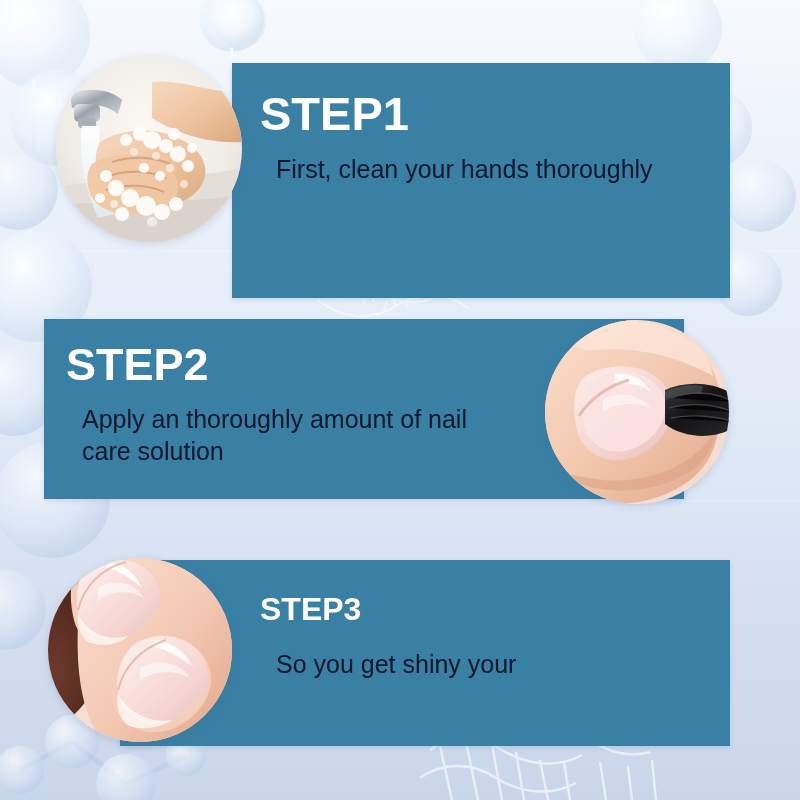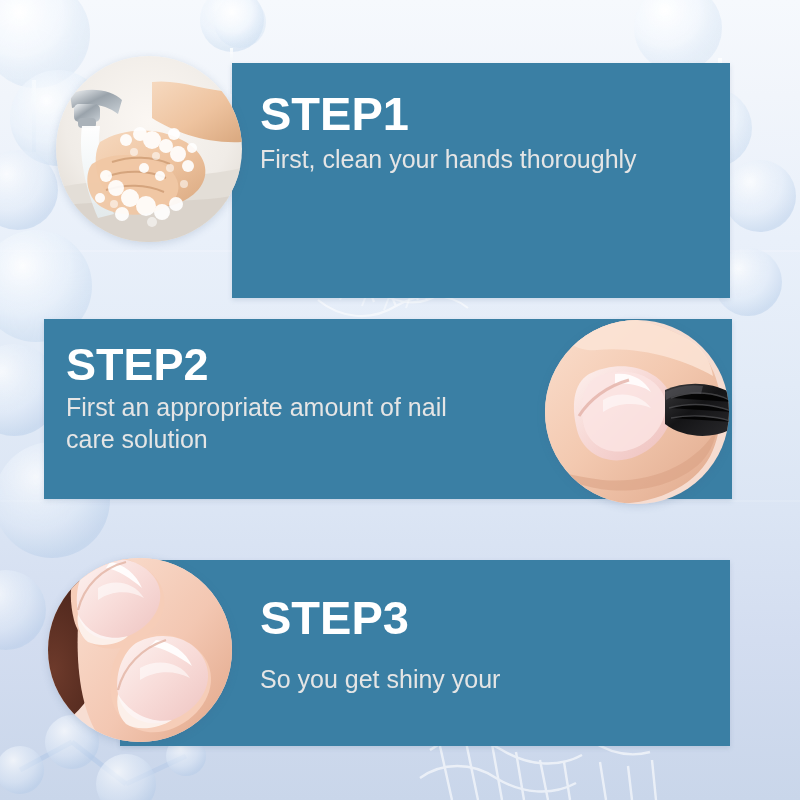--- a/index.html
+++ b/index.html
@@ -42,21 +42,21 @@
     display: block;
   }
 
   
   .step-card {
     position: absolute;
     background: #3a7fa4;
     box-shadow: 0 2px 5px rgba(80,110,150,0.18);
   }
   .card-1 { left: 232px; top: 63px;  width: 498px; height: 235px; }
-  .card-2 { left: 44px;  top: 319px; width: 640px; height: 180px; padding-left: 48px; }
+  .card-2 { left: 44px;  top: 319px; width: 640px; height: 180px; }
   .card-3 { left: 120px; top: 560px; width: 610px; height: 186px; }
 
   .card-text {
     position: absolute;
     color: #ffffff;
   }
   .c1-text { left: 28px; top: 26px; }
   .c2-text { left: 22px; top: 22px; }
   .c3-text { left: 140px; top: 33px; }
 
@@ -64,29 +64,29 @@
     font-family: "Liberation Sans", sans-serif;
     font-weight: bold;
     font-size: 47px;
     line-height: 1.05;
     letter-spacing: 0px;
     color: #ffffff;
     margin: 0 0 6px 0;
     white-space: nowrap;
   }
   .c2-text .step-title { font-size: 45px; margin-bottom: 4px; }
-  .c3-text .step-title { font-size: 47px; margin-bottom: 22px; }
+  .c3-text .step-title { font-size: 32px; margin-bottom: 22px; }
 
   .step-desc {
     font-family: "Liberation Sans", sans-serif;
     font-weight: normal;
     font-size: 25px;
     line-height: 1.26;
-    color: #e5e5e5;
-    margin: 0;
+    color: #0f172a;
+    margin: 16px;
     max-width: 470px;
   }
   .c2-text .step-desc { font-size: 25px; max-width: 430px; }
 
   
   .photo {
     position: absolute;
     border-radius: 50%;
     overflow: hidden;
     box-shadow: 0 2px 8px rgba(70,100,140,0.20);
@@ -274,21 +274,21 @@
           <circle cx="128" cy="128" r="4"></circle>
         <circle cx="58" cy="148" r="4"></circle>
           <circle cx="96" cy="166" r="5"></circle>
       </g>
     </svg>
   </div>
 
   <div class="step-card card-2">
     <div class="card-text c2-text">
       <div class="step-title">STEP2</div>
-      <div class="step-desc">First an appropriate amount of nail care solution</div>
+      <div class="step-desc">Apply an thoroughly amount of nail care solution</div>
     </div>
   </div>
 
   <div class="photo photo-2">
     <svg viewBox="0 0 184 184" xmlns="http://www.w3.org/2000/svg">
       <defs>
         <linearGradient id="skin2" x1="0" y1="0" x2="1" y2="1">
           <stop offset="0%" stop-color="#fbe0d0"></stop>
           <stop offset="50%" stop-color="#f3c9b0"></stop>
           <stop offset="100%" stop-color="#e0a98c"></stop>

